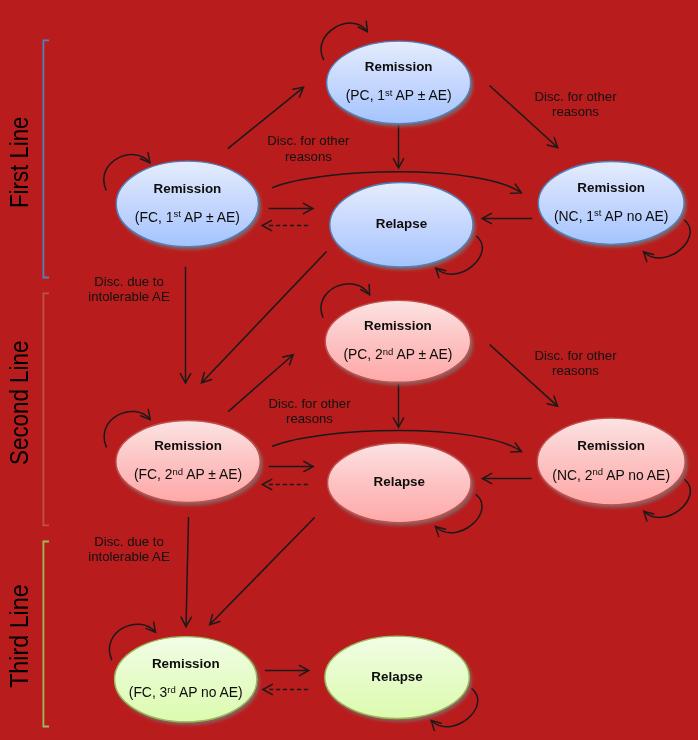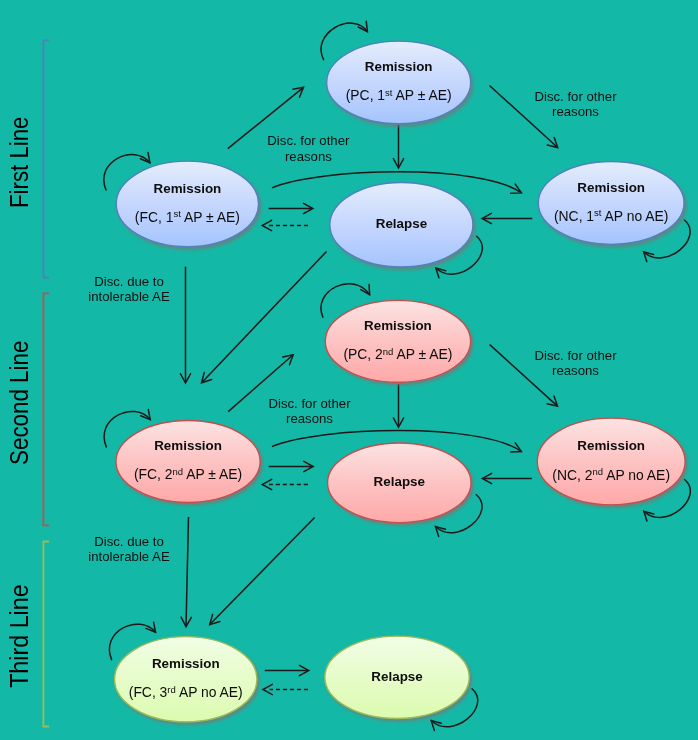--- a/index.html
+++ b/index.html
@@ -1,19 +1,19 @@
 <!DOCTYPE html>
 <html><head>
 <meta charset="utf-8">
 <title>Treatment line state transition diagram</title>
 <style>
   html,body{margin:0;padding:0;background:#ffffff;}
   body{width:698px;height:740px;overflow:hidden;
        font-family:"Liberation Sans", sans-serif;}
-  #stage{position:relative;width:698px;height:740px;background:#14b8a6;}
+  #stage{position:relative;width:698px;height:740px;background:#b91c1c;}
   svg{display:block;}
   .node-title{font-family:"Liberation Sans",sans-serif;font-size:13.4px;font-weight:bold;fill:#0d0d0d;}
   .node-sub{font-family:"Liberation Sans",sans-serif;font-size:13.9px;fill:#0d0d0d;}
   .sup{font-size:9.5px;}
   .edge-label{font-family:"Liberation Sans",sans-serif;font-size:13.2px;fill:#111;}
   .line-label{font-family:"Liberation Sans",sans-serif;font-size:25px;fill:#000;}
 </style>
 </head>
 <body>
 

